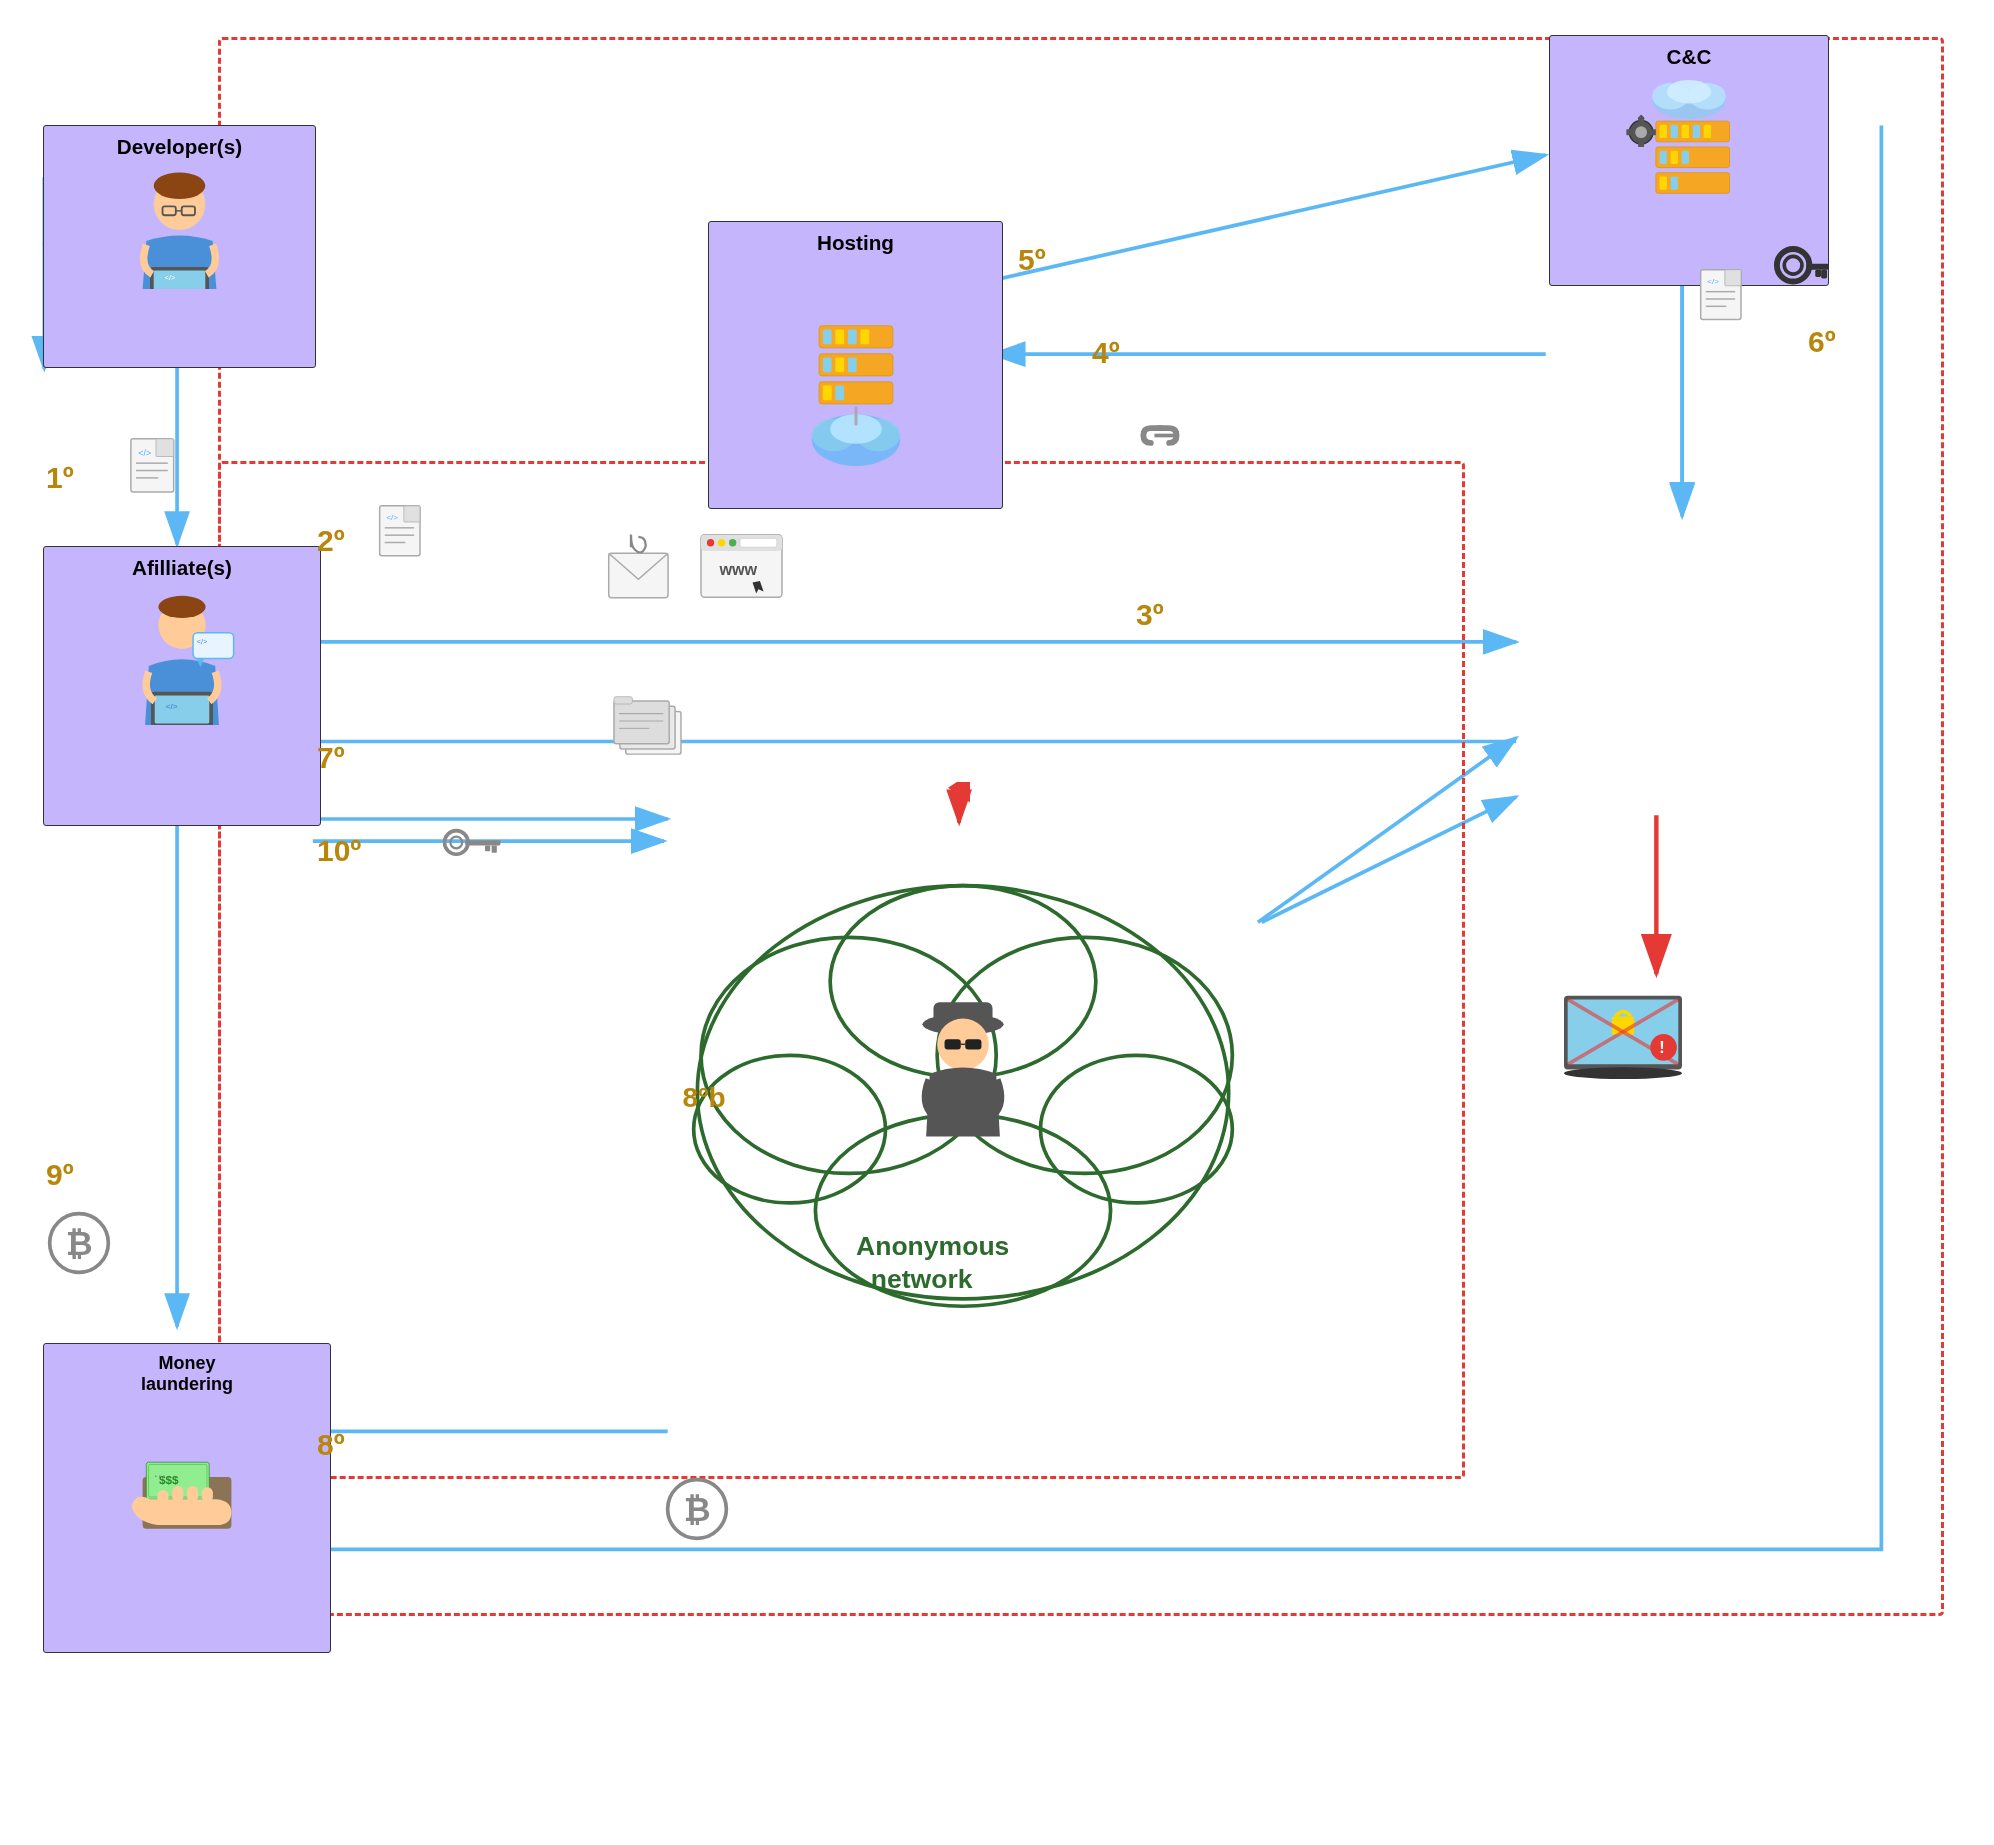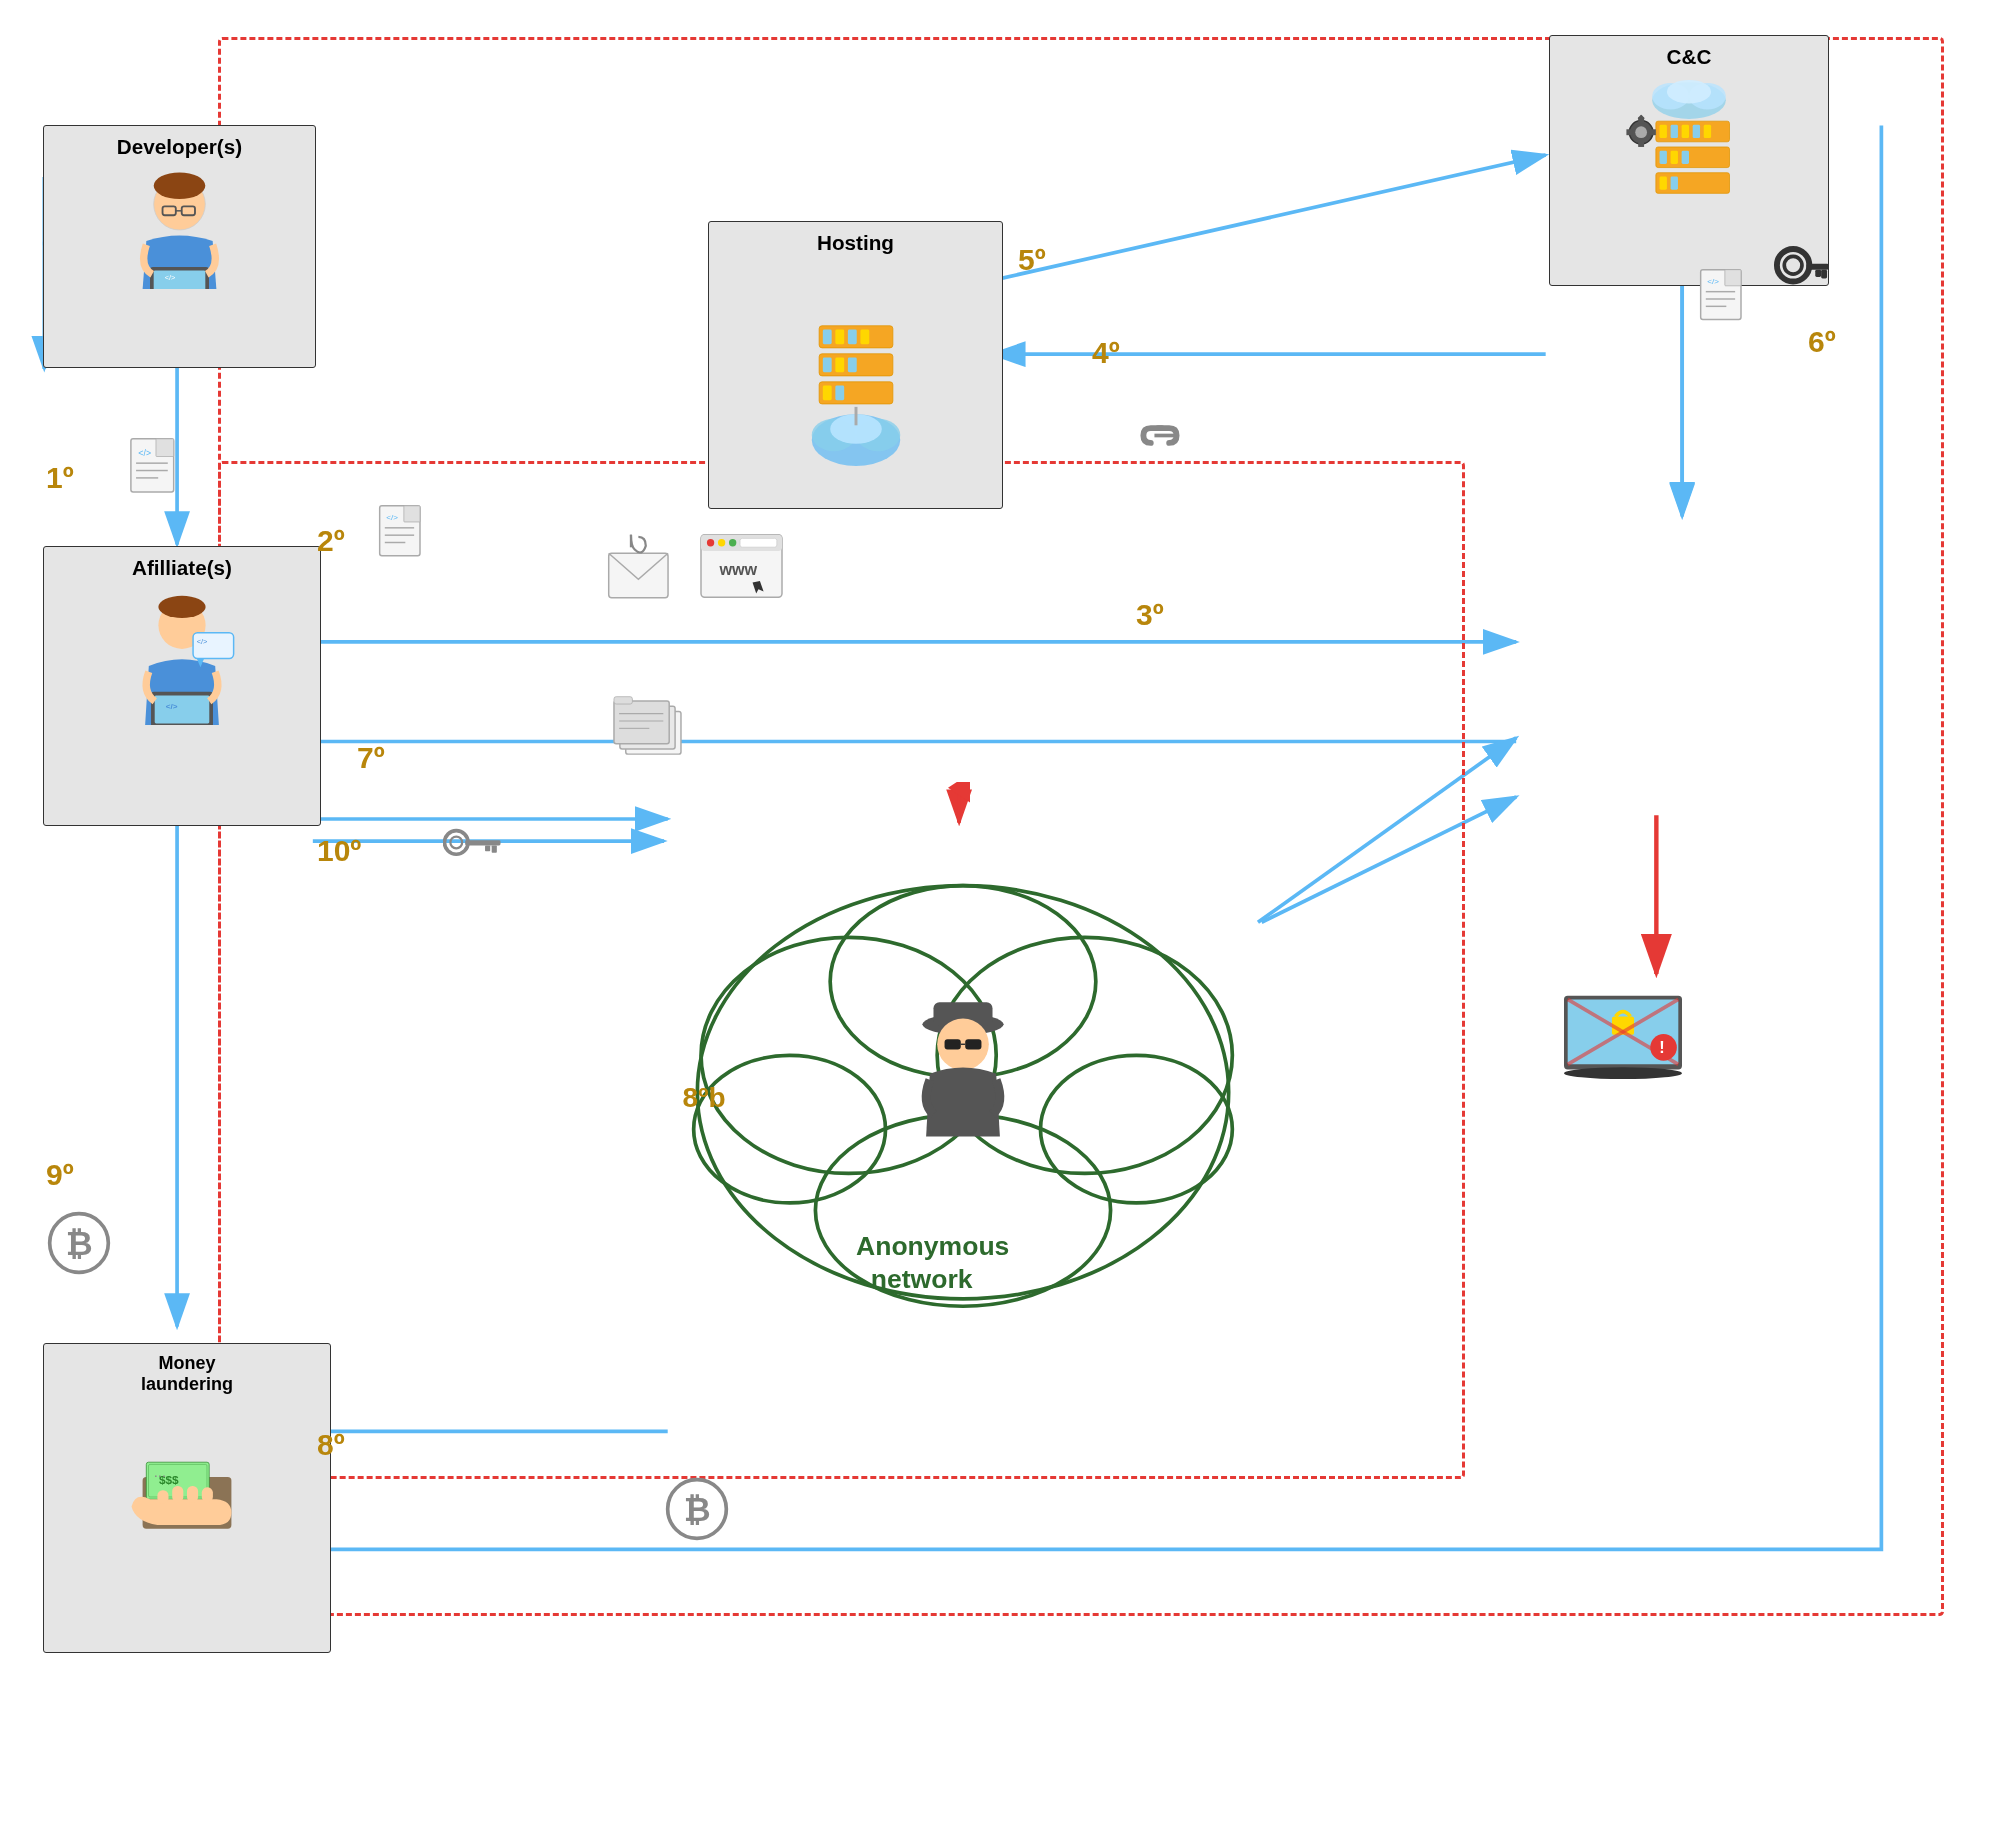--- a/index.html
+++ b/index.html
@@ -15,21 +15,21 @@
     .diagram-container {
       position: relative;
       width: 1995px;
       height: 1846px;
       background: #fff;
     }
 
     
     .box {
       position: absolute;
-      background: #e5e5e5;
+      background: #c4b5fd;
       border: 1.5px solid #333;
       border-radius: 3px;
       display: flex;
       flex-direction: column;
       align-items: center;
       justify-content: flex-start;
       padding: 8.9px 7.4px 7.4px;
     }
 
     .box-title {
@@ -455,21 +455,21 @@
       <rect x="12" y="11" width="75" height="58" rx="3" fill="#ddd" stroke="#aaa" stroke-width="2"></rect>
 
       <rect x="12" y="5" width="25" height="10" rx="3" fill="#ddd" stroke="#aaa" stroke-width="1"></rect>
 
       <line x1="19" y1="28" x2="79" y2="28" stroke="#aaa" stroke-width="1.5"></line>
       <line x1="19" y1="38" x2="79" y2="38" stroke="#aaa" stroke-width="1.5"></line>
       <line x1="19" y1="48" x2="60" y2="48" stroke="#aaa" stroke-width="1.5"></line>
     </svg>
   </div>
 
-  <div class="step-label" style="left:317px; top:741px;margin-left:40px;">
+  <div class="step-label" style="left:317px; top:741px;">
     <span>7º</span>
   </div>
 
   <div class="step-label" style="left:317px; top:1428px;">
     <span>8º</span>
   </div>
 
   <div class="step-label" style="left:46px; top:1158px;">
     <span>9º</span>
   </div>

